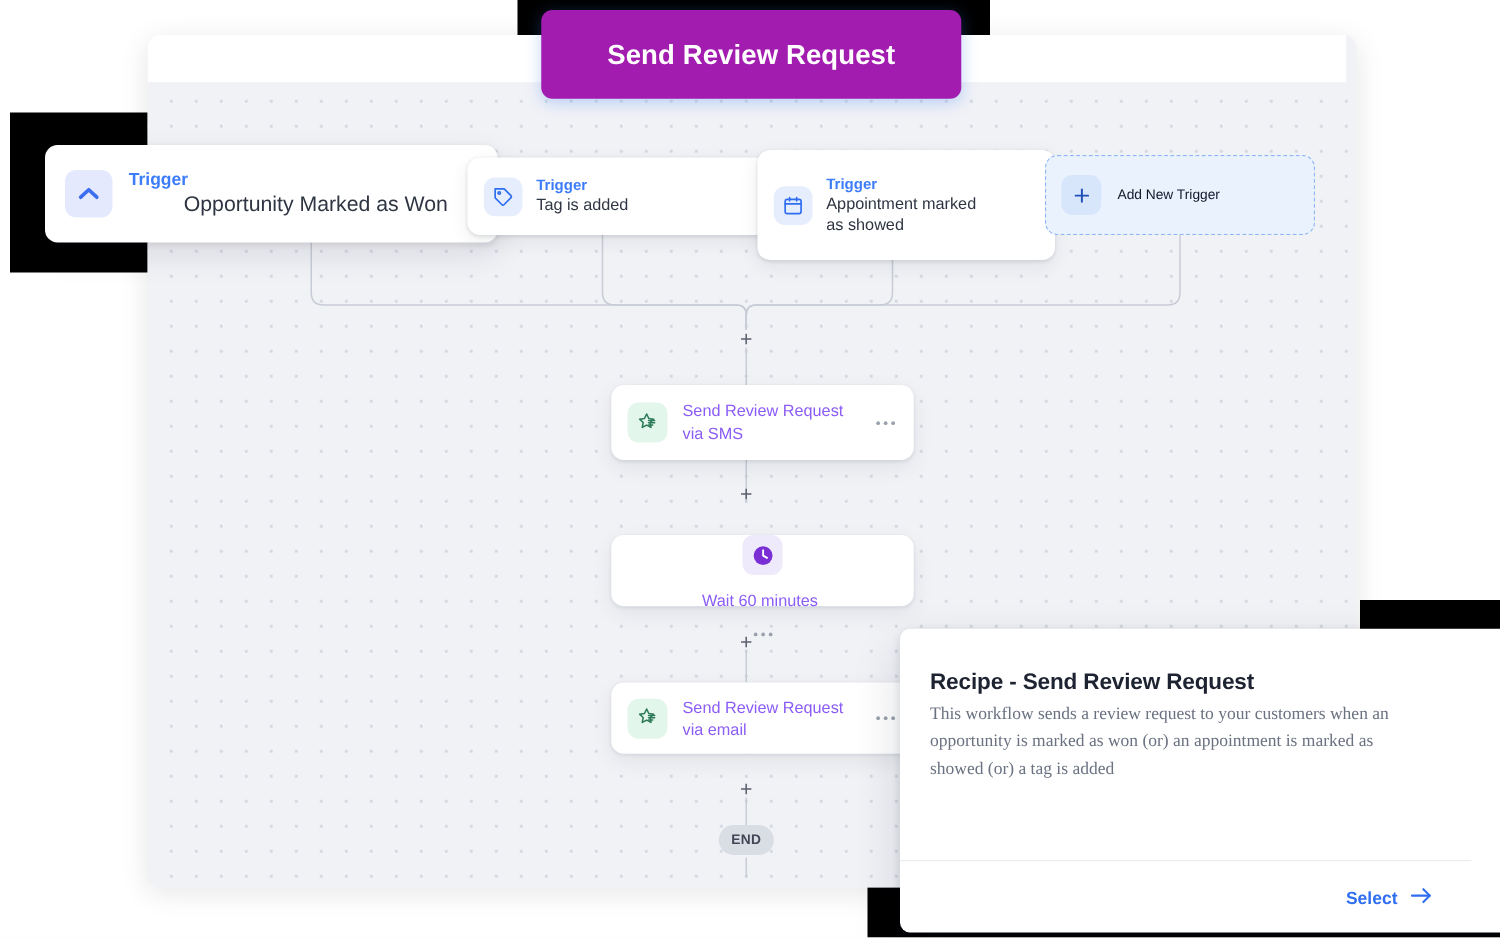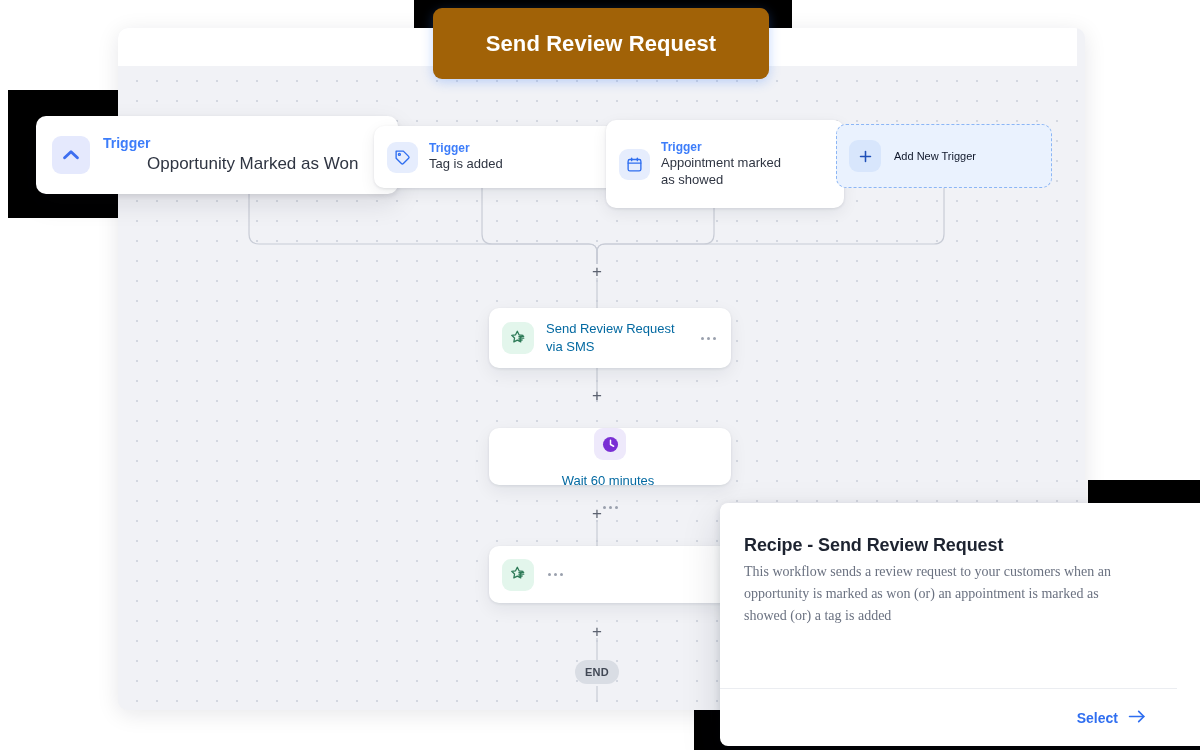--- a/index.html
+++ b/index.html
@@ -59,21 +59,21 @@
   }
 
   
   #cta-button {
     position: absolute;
     left: 433px;
     top: 8px;
     width: 336px;
     height: 71px;
     border-radius: 9px;
-    background: #a16207;
+    background: #a21caf;
     color: #ffffff;
     font-size: 22px;
     font-weight: bold;
     letter-spacing: 0.1px;
     display: flex;
     align-items: center;
     justify-content: center;
     border: none;
     cursor: pointer;
     box-shadow: 0 3px 12px rgba(61,125,250,0.30);
@@ -173,21 +173,21 @@
     display: flex;
     align-items: center;
     padding: 0 13px;
     gap: 12px;
     cursor: pointer;
   }
   .action-card .icon-tile { width: 32px; height: 32px; }
   .action-label {
     flex: 1 1 auto;
     font-size: 13px;
-    color: #0369a1;
+    color: #8b5cf6;
     line-height: 1.35;
     padding-right: 4px;
   }
   .kebab {
     flex: 0 0 auto;
     display: flex;
     gap: 3px;
     align-items: center;
     padding: 4px 2px;
     cursor: pointer;
@@ -401,20 +401,21 @@
 
 <div class="action-card" id="action-card-email">
   <span class="icon-tile">
     <svg width="19" height="19" viewBox="0 0 24 24" fill="none" stroke="#2d7a57" stroke-width="1.6" stroke-linecap="round" stroke-linejoin="round">
       <path d="M10.5 2.8 12.7 7.3 17.6 8 14 11.4 14.9 16.3 10.5 14 6.1 16.3 7 11.4 3.4 8 8.3 7.3z"></path>
       <line x1="12.5" y1="9.3" x2="18.6" y2="9.3"></line>
       <line x1="12.5" y1="11.6" x2="18.6" y2="11.6"></line>
       <line x1="12.5" y1="13.9" x2="16.6" y2="13.9"></line>
     </svg>
   </span>
+  <span class="action-label">Send Review Request via email</span>
   <span class="kebab">
       <i></i>
       <i></i>
       <i></i>
     </span>
 </div>
 
 <div class="plus-handle" id="plus-merge">+</div>
 <div class="plus-handle" id="plus-1">+</div>
 <div class="plus-handle" id="plus-2">+</div>

